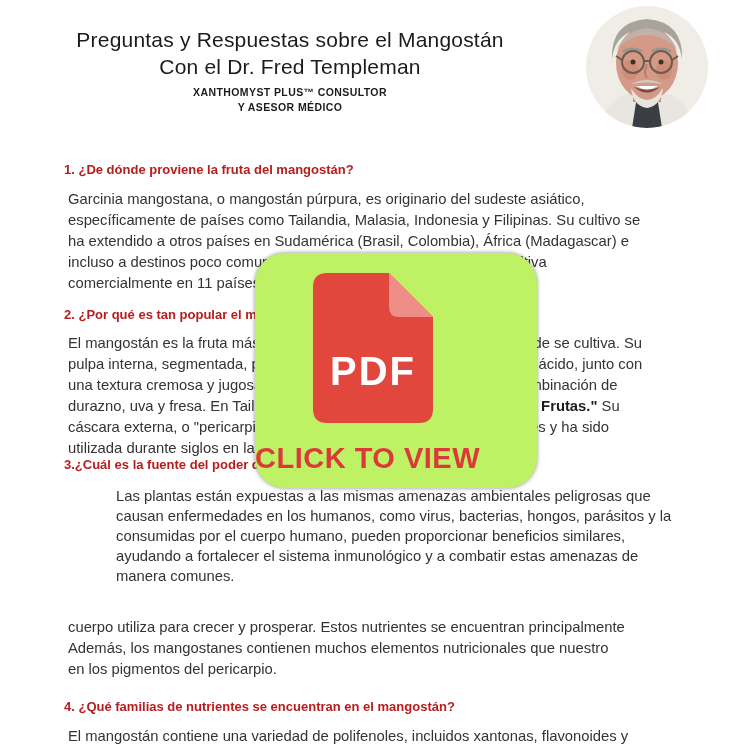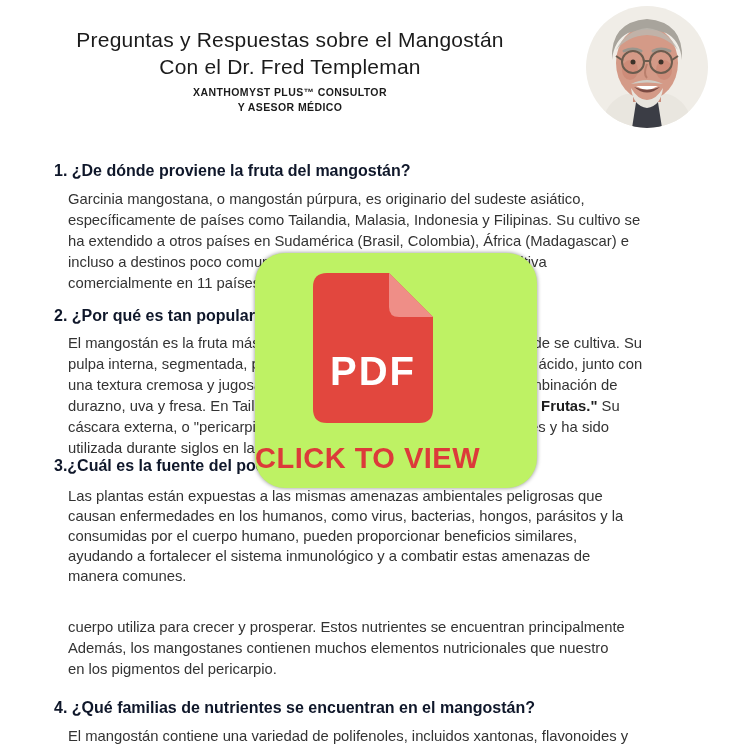--- a/index.html
+++ b/index.html
@@ -13,27 +13,27 @@
   .title-block{
     position:absolute;left:20px;top:26px;width:540px;text-align:center;
     color:#1b1b1b;
   }
   .title-line{font-size:21px;line-height:27px;font-weight:400;letter-spacing:.2px;white-space:nowrap;}
   .subtitle-line{font-size:10.5px;line-height:14px;font-weight:700;letter-spacing:.4px;white-space:nowrap;margin-top:1px;}
   .subtitle-gap{height:4px;}
   .avatar{position:absolute;left:586px;top:6px;width:122px;height:122px;}
   
   .doc-heading{
-    position:absolute;left:54px;width:640px;
-    font-size:16px;font-weight:700;color:#0f172a;white-space:nowrap;
+    position:absolute;left:64px;width:640px;
+    font-size:13px;font-weight:700;color:#b91c1c;white-space:nowrap;
   }
   .doc-para{position:absolute;left:68px;width:650px;}
   .p-line{white-space:nowrap;font-size:14.8px;color:#333;}
   .lh21 .p-line{line-height:21px;height:21px;}
-  .lh20 .p-line{line-height:20px;height:20px;}
+  .lh20 .p-line{line-height:20px;height:20px;margin-left:48px;}
   .bold-inline{font-weight:700;color:#1d1d1d;}
   .partial-line{position:absolute;left:68px;top:742px;white-space:nowrap;font-size:14.8px;color:#333;line-height:20px;}
   
   .pdf-overlay{
     position:absolute;left:255px;top:253px;width:282px;height:235px;
     background:#bef264;border-radius:30px;cursor:pointer;
     box-shadow:0 0 4px rgba(0,0,0,.45);
   }
   .pdf-icon-wrap{position:absolute;left:58px;top:20px;width:120px;height:150px;}
   .cta-label{

